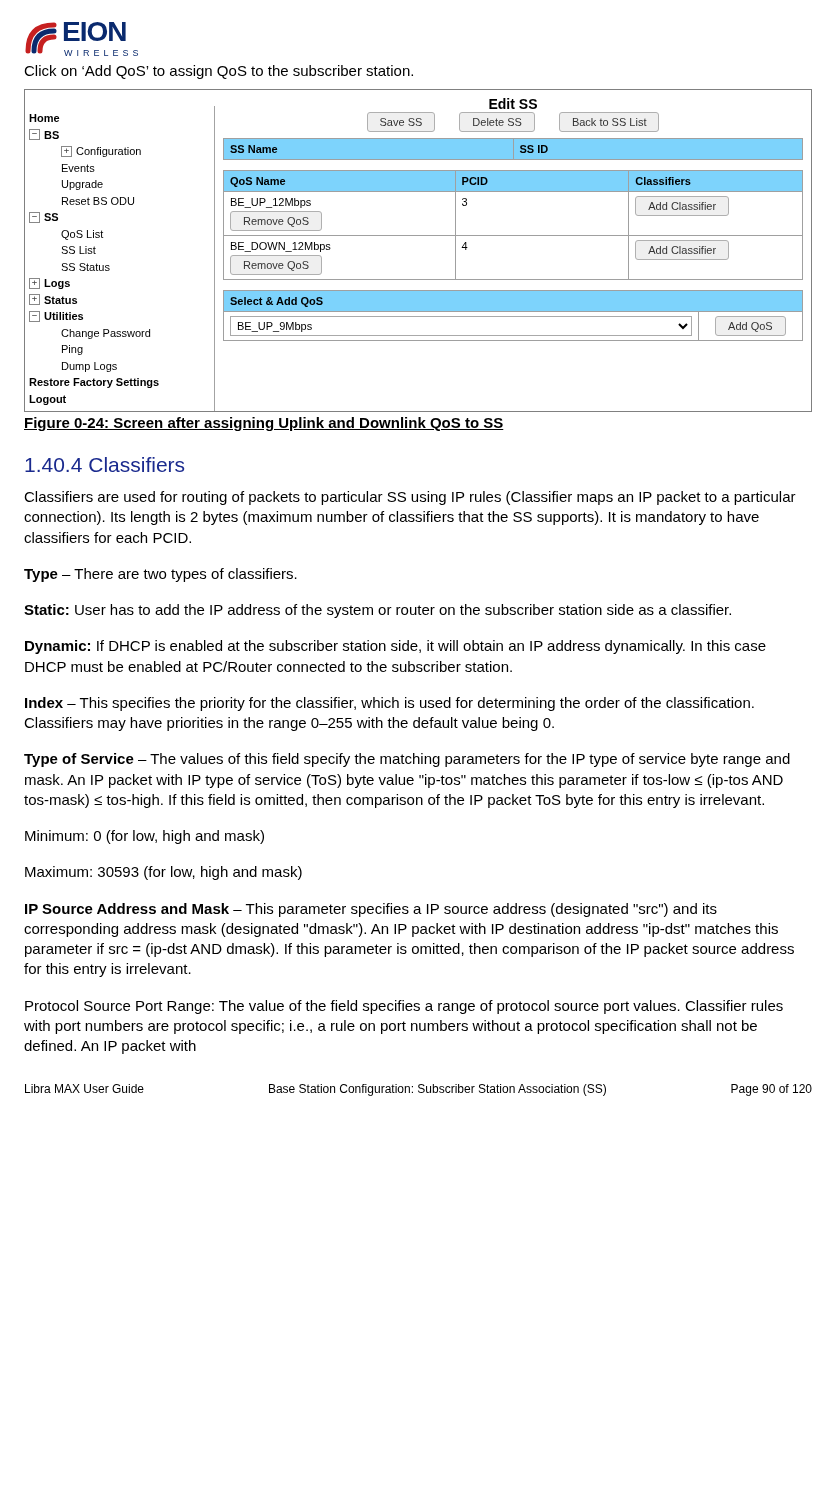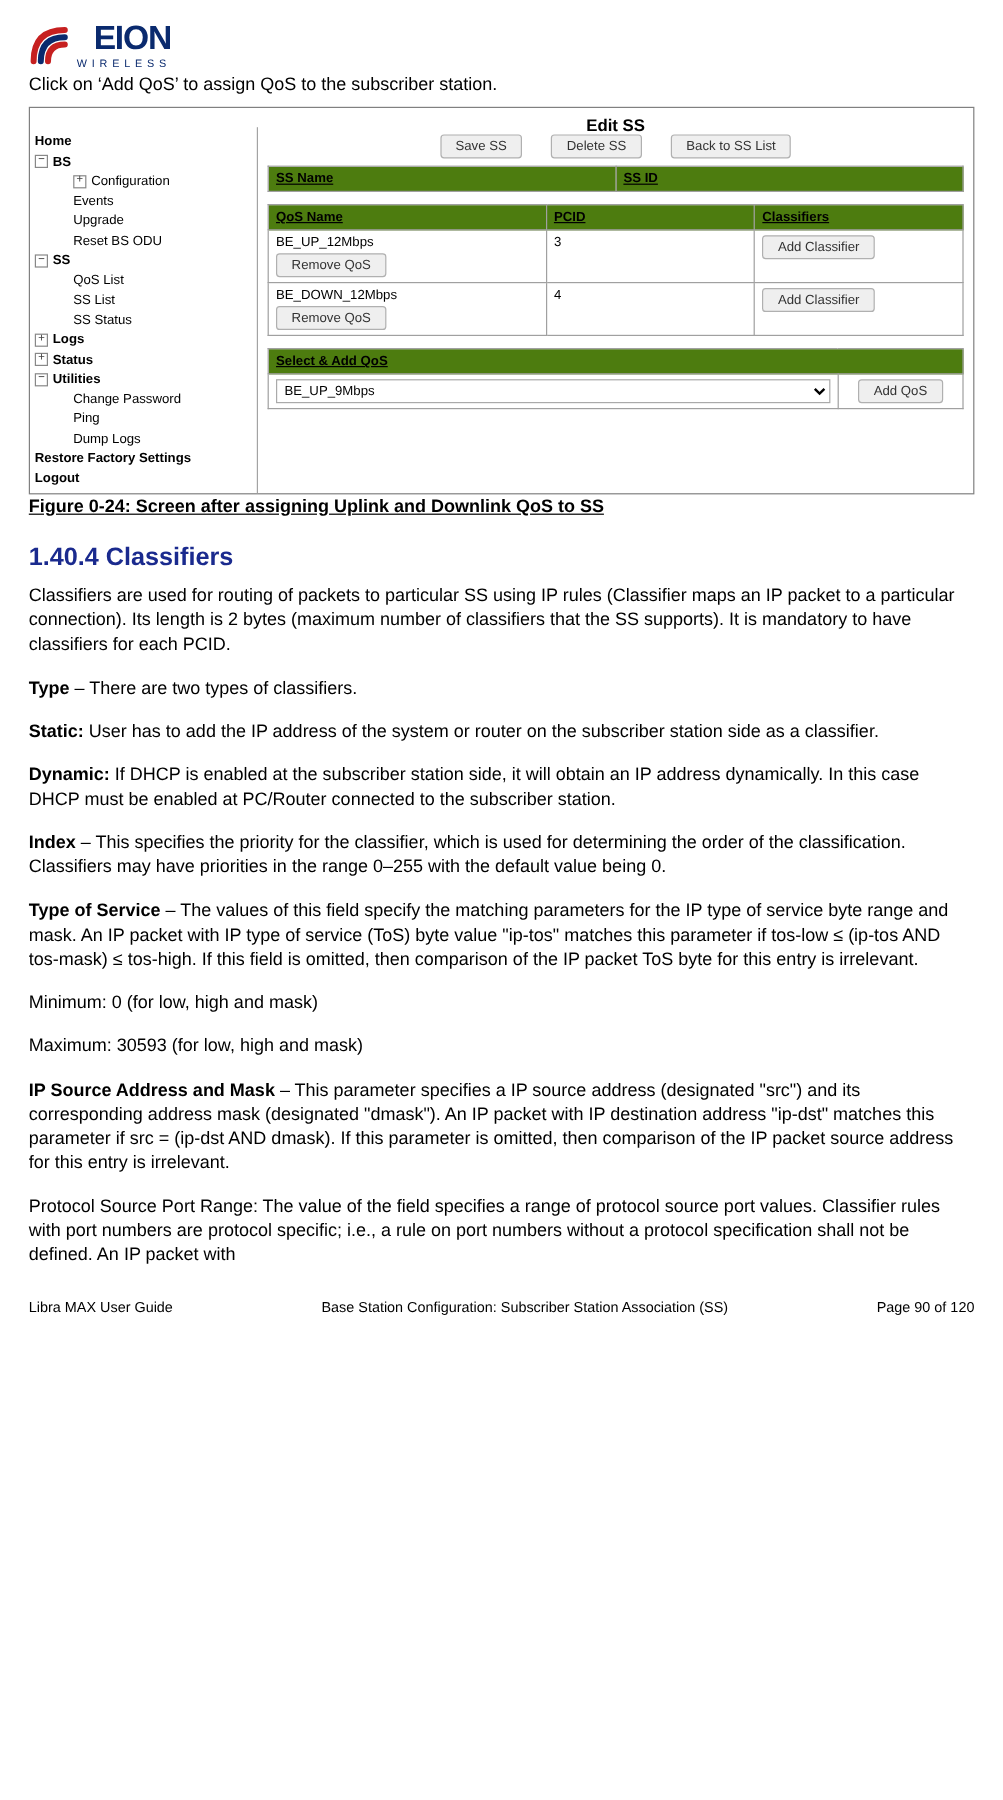--- a/index.html
+++ b/index.html
@@ -16,21 +16,20 @@
     display: flex;
     align-items: center;
     gap: 4px;
     margin-bottom: 4px;
   }
   .logo-mark svg { display:block; }
   .logo-text {
     display: flex;
     flex-direction: column;
     line-height: 1;
-    align-items: flex-end;
   }
   .logo-text .brand {
     font-family: Arial, sans-serif;
     font-weight: 900;
     font-size: 28px;
     letter-spacing: -1px;
     color: #0a2a6e;
   }
   .logo-text .tag {
     font-family: Arial, sans-serif;
@@ -105,45 +104,44 @@
     margin-bottom: 10px;
   }
   .tbl th, .tbl td {
     border: 1px solid #a0a0a0;
     padding: 4px 6px;
     text-align: left;
     font-weight: normal;
     font-size: 11px;
   }
   .tbl th {
-    background: #4d7c0f;
+    background: #7dd3fc;
     font-weight: bold;
     font-family: Arial, sans-serif;
-    text-decoration: underline;
   }
   .sel {
     width: 100%;
     box-sizing: border-box;
     border: 1px solid #aaa;
     font-family: Arial, sans-serif;
     font-size: 11px;
     padding: 2px;
     background: #fff;
   }
   .fig-caption {
     font-family: Arial, sans-serif;
     font-weight: bold;
     font-size: 15px;
     margin-top: 2px;
     margin-bottom: 18px;
     text-decoration: underline;
   }
   h2.section {
     font-family: Arial, sans-serif;
-    font-weight: bold;
+    font-weight: normal;
     font-size: 21px;
     color: #1a2a8e;
     margin: 22px 0 10px 0;
   }
   p { margin: 0 0 16px 0; line-height: 1.35; }
   .b { font-family: Arial, sans-serif; font-weight: bold; }
   .footer {
     display: flex;
     justify-content: space-between;
     font-size: 12px;

